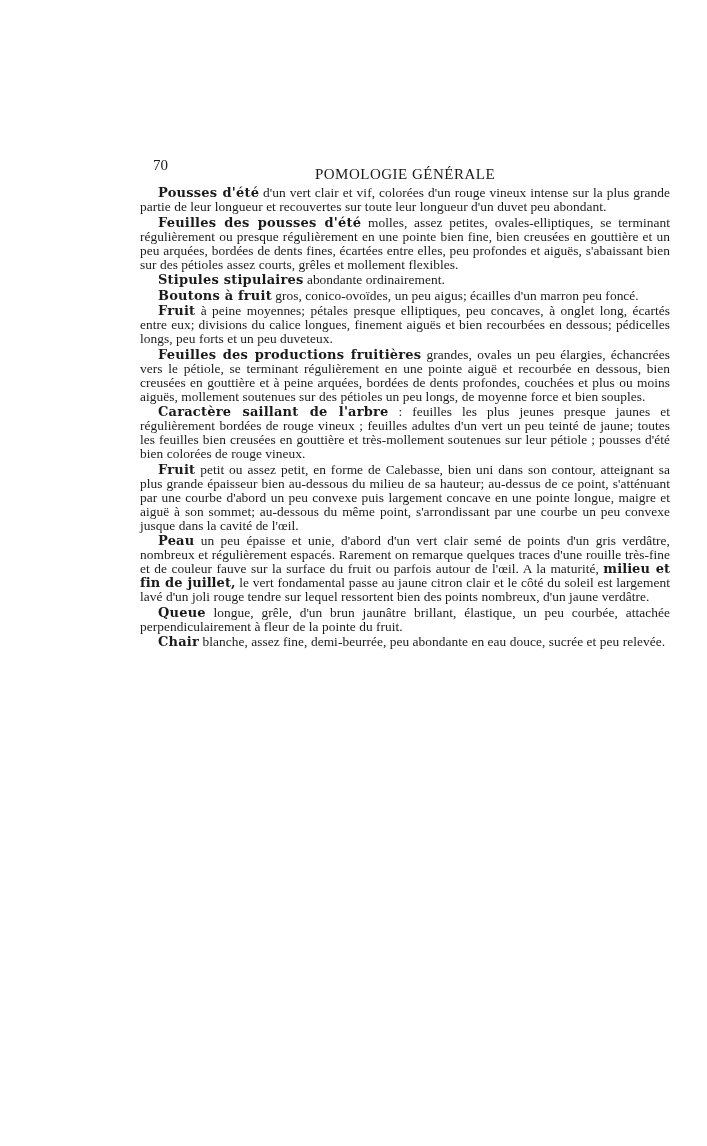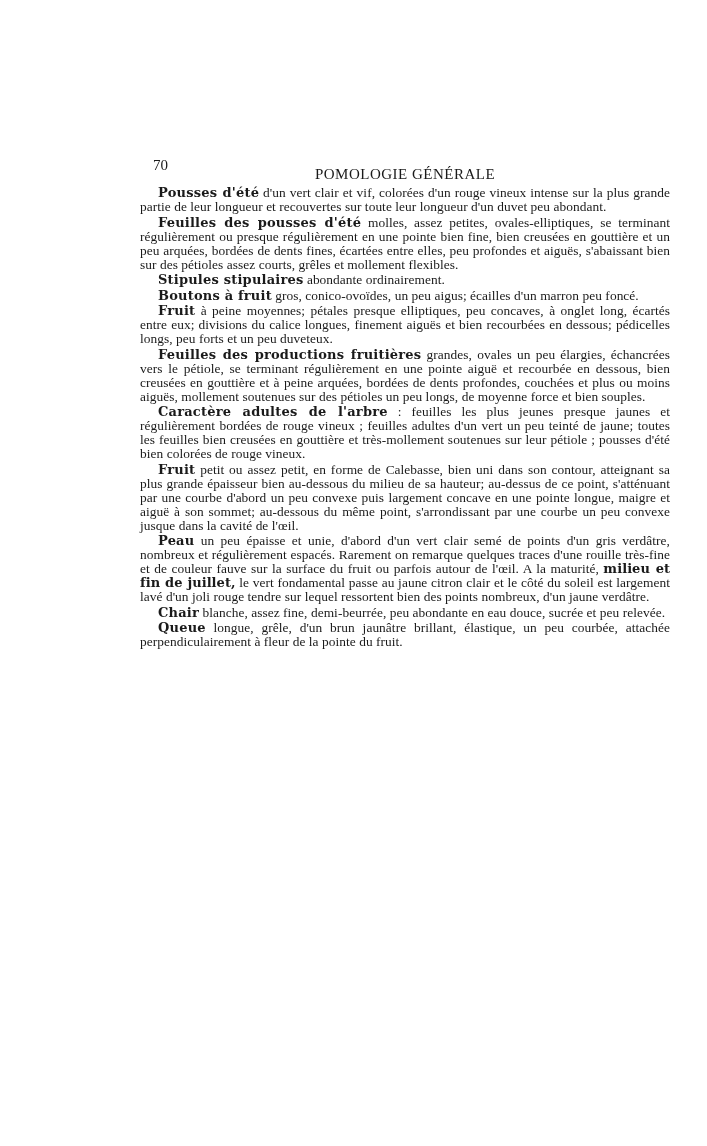--- a/index.html
+++ b/index.html
@@ -31,23 +31,23 @@
 
 
   <p class="para"><span class="head">Stipules stipulaires</span><span> abondante ordinairement.</span></p>
 
   <p class="para"><span class="head">Boutons à fruit</span><span> gros, conico-ovoïdes, un peu aigus; écailles d'un marron peu foncé.</span></p>
 
   <p class="para"><span class="head">Fruit</span><span> à peine moyennes; pétales presque elliptiques, peu concaves, à onglet long, écartés entre eux; divisions du calice longues, finement aiguës et bien recourbées en dessous; pédicelles longs, peu forts et un peu duveteux.</span></p>
 
   <p class="para"><span class="head">Feuilles des productions fruitières</span><span> grandes, ovales un peu élargies, échancrées vers le pétiole, se terminant régulièrement en une pointe aiguë et recourbée en dessous, bien creusées en gouttière et à peine arquées, bordées de dents profondes, couchées et plus ou moins aiguës, mollement soutenues sur des pétioles un peu longs, de moyenne force et bien souples.</span></p>
 
-  <p class="para"><span class="head">Caractère adultes de l'arbre</span><span> : feuilles les plus jeunes presque jaunes et régulièrement bordées de rouge vineux ; feuilles adultes d'un vert un peu teinté de jaune; toutes les feuilles bien creusées en gouttière et très-mollement soutenues sur leur pétiole ; pousses d'été bien colorées de rouge vineux.</span></p>
+  <p class="para"><span class="head">Caractère saillant de l'arbre</span><span> : feuilles les plus jeunes presque jaunes et régulièrement bordées de rouge vineux ; feuilles adultes d'un vert un peu teinté de jaune; toutes les feuilles bien creusées en gouttière et très-mollement soutenues sur leur pétiole ; pousses d'été bien colorées de rouge vineux.</span></p>
 
   <p class="para"><span class="head">Fruit</span><span> petit ou assez petit, en forme de Calebasse, bien uni dans son contour, atteignant sa plus grande épaisseur bien au-dessous du milieu de sa hauteur; au-dessus de ce point, s'atténuant par une courbe d'abord un peu convexe puis largement concave en une pointe longue, maigre et aiguë à son sommet; au-dessous du même point, s'arrondissant par une courbe un peu convexe jusque dans la cavité de l'œil.</span></p>
 
   <p class="para"><span class="head">Peau</span><span> un peu épaisse et unie, d'abord d'un vert clair semé de points d'un gris verdâtre, nombreux et régulièrement espacés. Rarement on remarque quelques traces d'une rouille très-fine et de couleur fauve sur la surface du fruit ou parfois autour de l'œil. A la maturité, </span><span class="inline-bold">milieu et fin de juillet,</span><span> le vert fondamental passe au jaune citron clair et le côté du soleil est largement lavé d'un joli rouge tendre sur lequel ressortent bien des points nombreux, d'un jaune verdâtre.</span></p>
 
 
+  <p class="para"><span class="head">Queue</span><span> longue, grêle, d'un brun jaunâtre brillant, élastique, un peu courbée, attachée perpendiculairement à fleur de la pointe du fruit.</span></p>
+
   <p class="para"><span class="head">Chair</span><span> blanche, assez fine, demi-beurrée, peu abondante en eau douce, sucrée et peu relevée.</span></p>
-
-  <p class="para"><span class="head">Queue</span><span> longue, grêle, d'un brun jaunâtre brillant, élastique, un peu courbée, attachée perpendiculairement à fleur de la pointe du fruit.</span></p>
 </div>
 
 </body></html>

